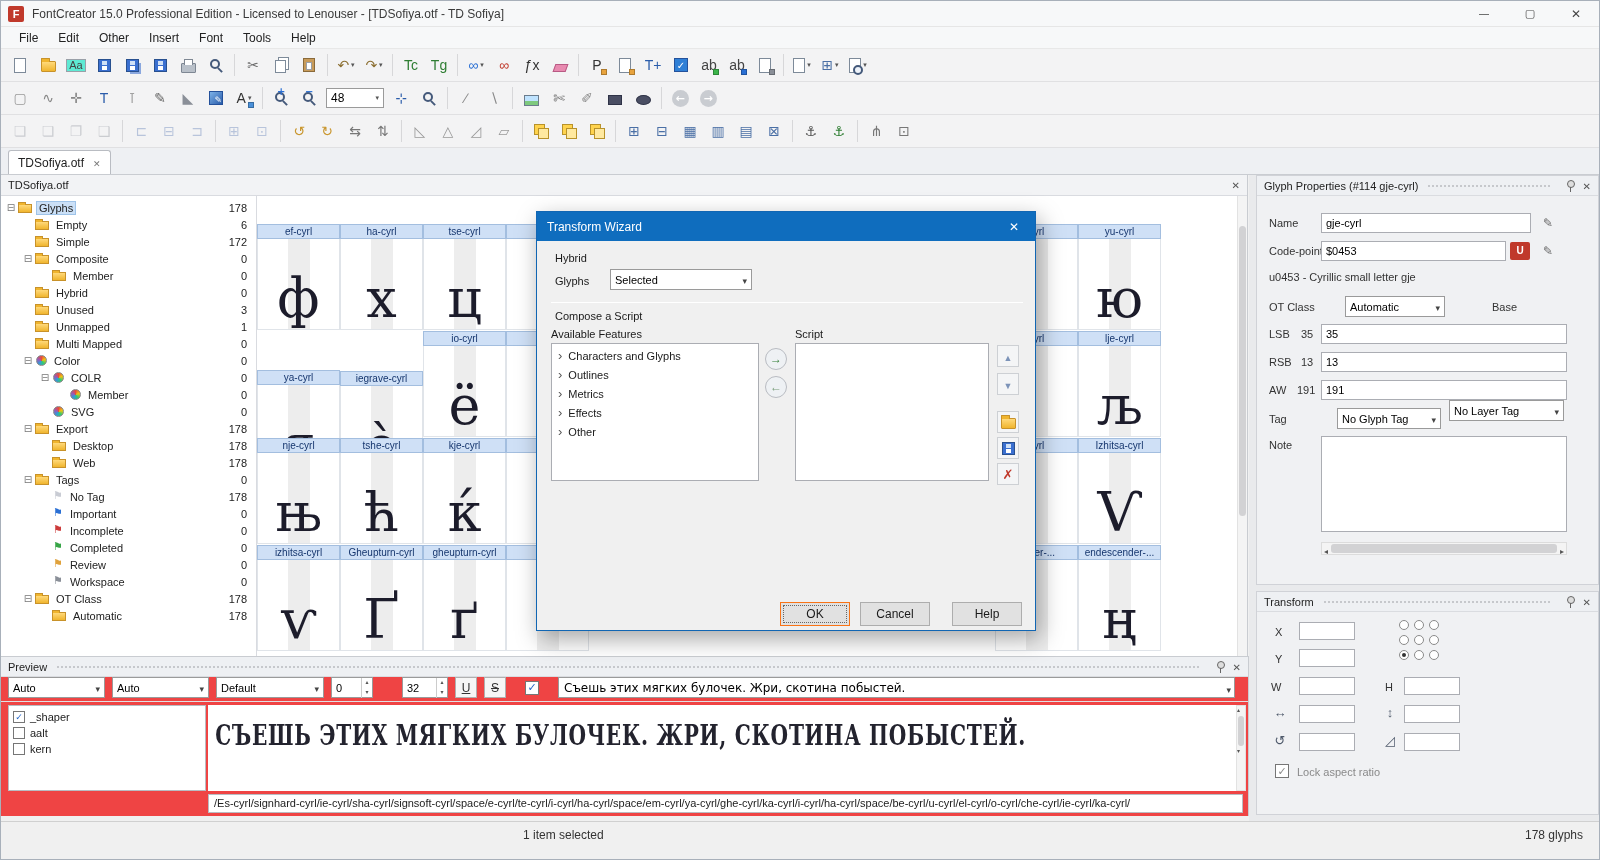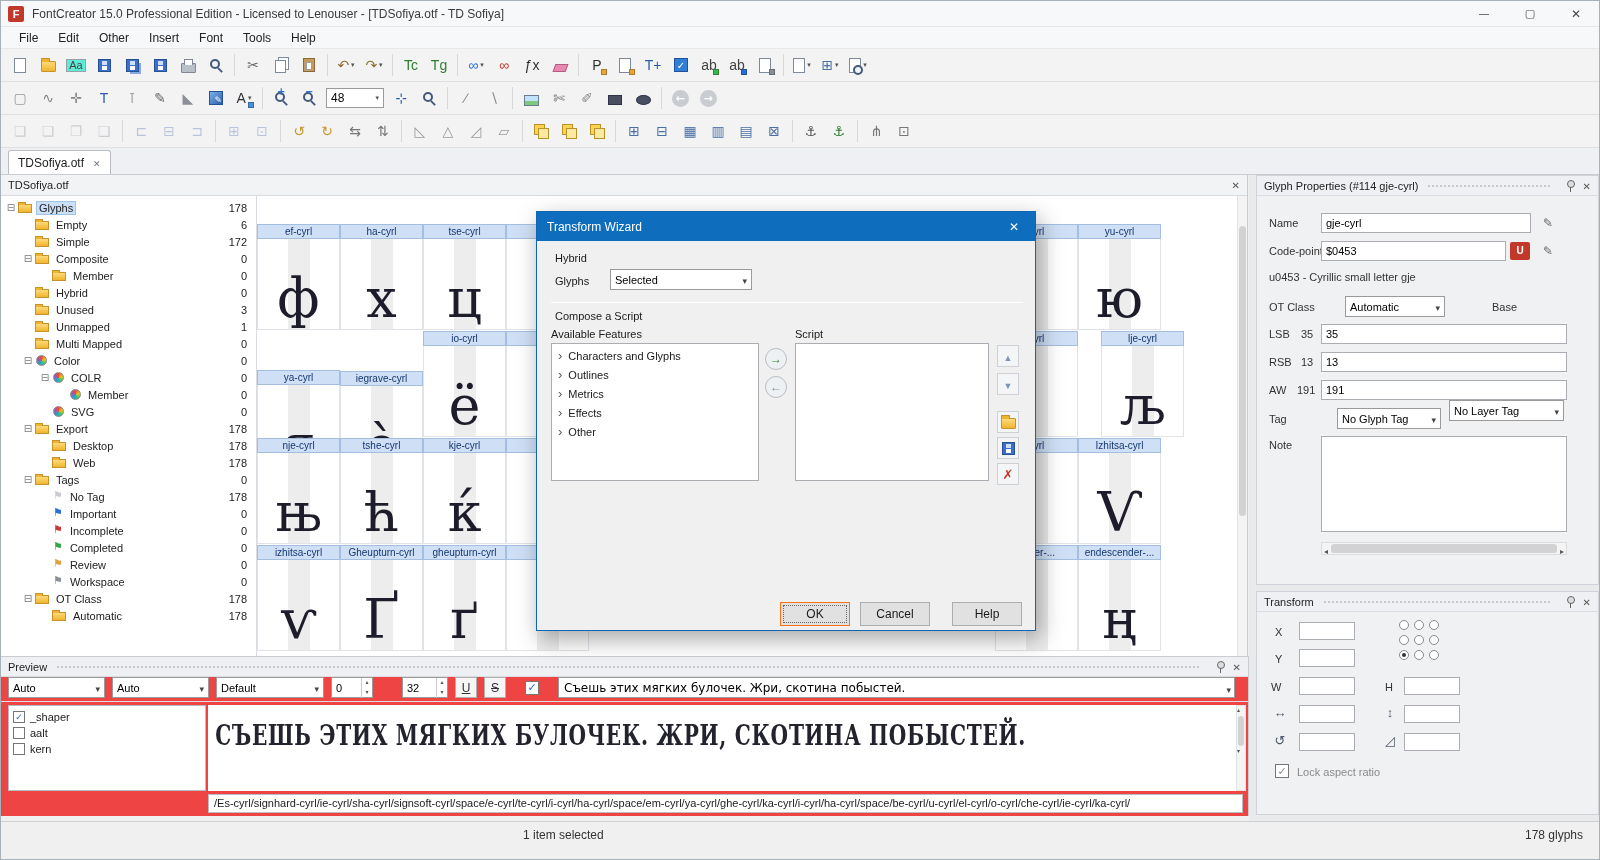--- a/index.html
+++ b/index.html
@@ -720,21 +720,21 @@
           <div class="gbody">
             <div class="gband"></div>
           </div>
         </div>
         <div class="gcell" style="left: 738px; top: 135px;">
           <div class="ghead">cyrl</div>
           <div class="gbody">
             <div class="gband"></div>
           </div>
         </div>
-        <div class="gcell" style="left: 821px; top: 135px; margin-left: 23px;">
+        <div class="gcell" style="left: 821px; top: 135px;">
           <div class="ghead">lje-cyrl</div>
           <div class="gbody">
             <div class="gband"></div>
             <div class="gglyph">љ</div>
           </div>
         </div>
         <div class="gcell" style="left: 0px; top: 242px;">
           <div class="ghead">nje-cyrl</div>
           <div class="gbody">
             <div class="gband"></div>

